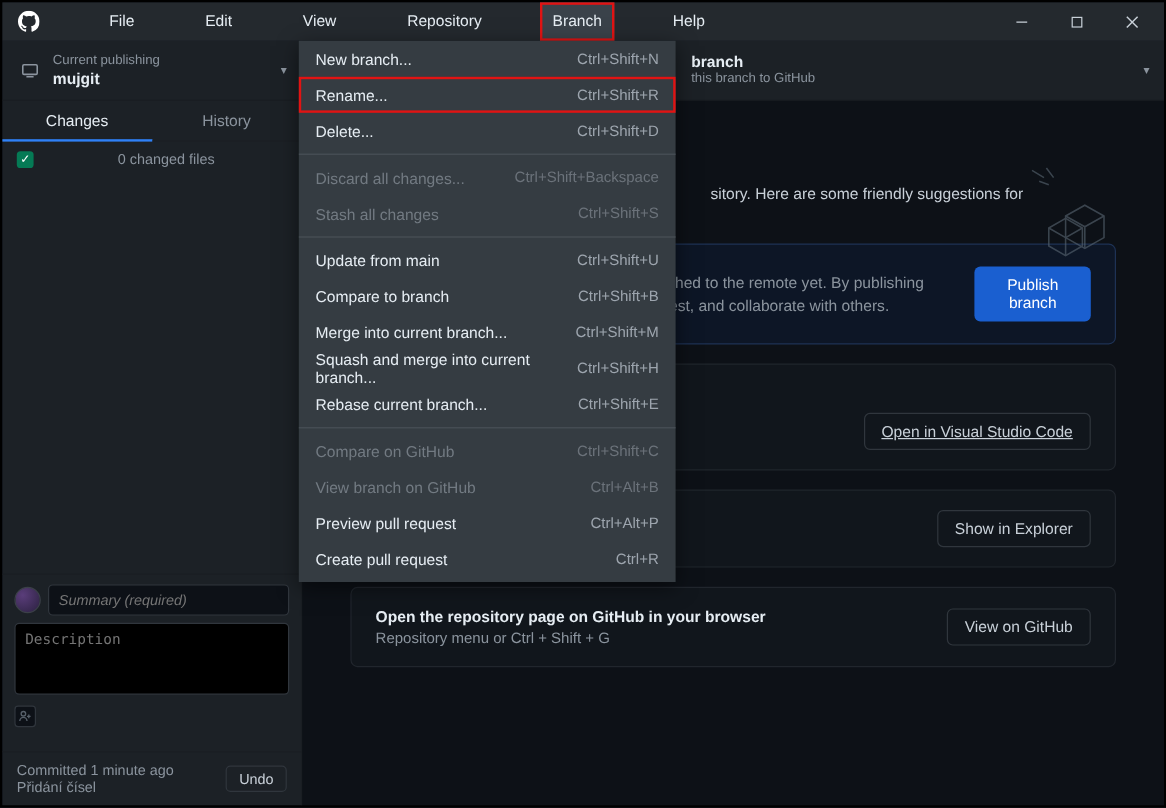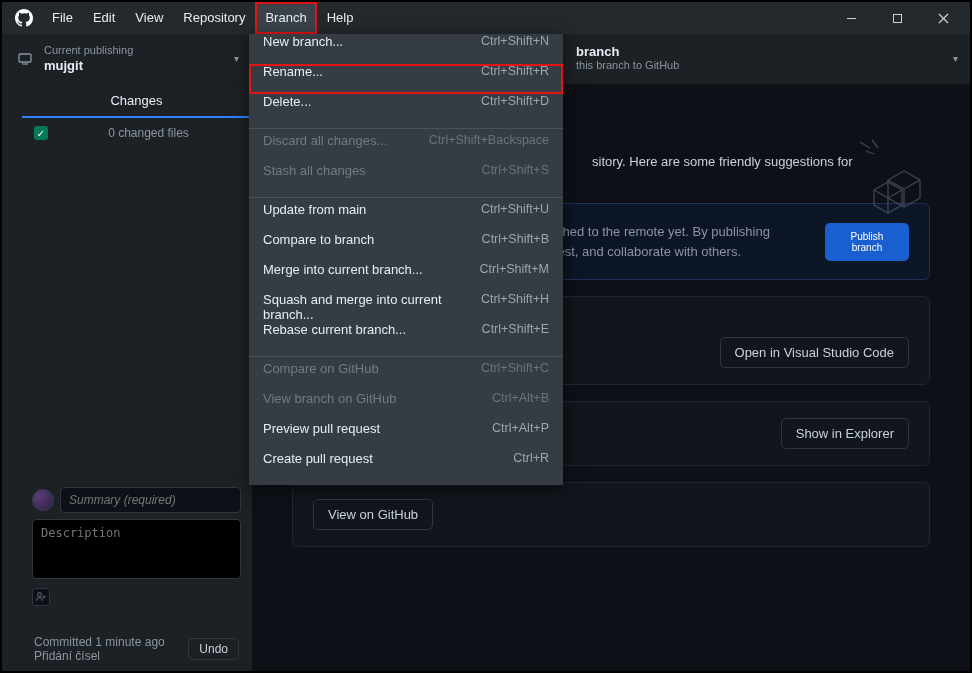--- a/index.html
+++ b/index.html
@@ -17,20 +17,21 @@
   
   .menubar {
     height: 32px;
     display: flex;
     align-items: center;
     padding: 0 4px;
     background: #24292e;
     color: #fff;
     position: relative;
     z-index: 10;
+    gap: 39px;
   }
   .menubar .logo {
     width: 24px; height: 24px;
     display: flex; align-items: center; justify-content: center;
     margin: 0 6px;
   }
   .menubar .menu-item {
     padding: 0 10px;
     height: 32px;
     line-height: 32px;
@@ -103,20 +104,21 @@
     top: 32px;
     left: 247px;
     width: 314px;
     background: #353c42;
     box-shadow: 0 4px 16px rgba(0,0,0,.5);
     z-index: 20;
     padding-bottom: 4px;
   }
   .dropdown .dd-item {
     display: flex;
+    align-items: center;
     justify-content: space-between;
     height: 30px;
     padding: 0 14px;
     font-size: 13px;
     color: #e6edf3;
   }
   .dropdown .dd-item.disabled {
     color: #727a82;
   }
   .dropdown .dd-item .shortcut { color: #9da5ae; font-size: 12.5px; }
@@ -131,21 +133,20 @@
   .body-wrap {
     display: flex;
     height: calc(100% - 32px - 50px);
   }
   .sidebar {
     width: 250px;
     border-right: 1px solid #1b1f23;
     display: flex;
     flex-direction: column;
     background: #1c2126;
-    padding-left: 20px;
   }
   .tabs {
     display: flex;
     height: 34px;
   }
   .tabs .tab {
     flex: 1;
     display: flex;
     align-items: center;
     justify-content: center;
@@ -288,34 +289,34 @@
     align-items: center;
     justify-content: space-between;
   }
   .panel .ptext { color: #8b949e; font-size: 13px; width: 60%; margin-left:230px; line-height:1.5;}
   .publish-btn {
     background: #1a5fd0;
     border: none;
     color: #fff;
     padding: 8px 16px;
     border-radius: 5px;
-    font-size: 10px;
+    font-size: 13px;
   }
 
   .card {
     border: 1px solid #21262d;
     border-radius: 6px;
     padding: 16px 20px;
     margin-top: 16px;
     display: flex;
     align-items: center;
     justify-content: space-between;
     background: #11161c;
   }
-  .card.first-card { padding-top: 40px; }
+  .card.first-card { padding-top: 40px; text-decoration: underline; }
   .card .cleft { flex:1; }
   .card .ctitle { font-weight: 600; color: #e6edf3; font-size: 13px; margin-bottom: 4px; }
   .card .csub { font-size: 12.5px; color: #8b949e; }
   .outline-btn {
     border: 1px solid #30363d;
     background: transparent;
     color: #c9d1d9;
     padding: 7px 14px;
     border-radius: 5px;
     font-size: 13px;
@@ -382,20 +383,21 @@
     </div>
     <span class="chev">▾</span>
   </div>
 </div>
 
 <div class="body-wrap">
 
   <div class="sidebar">
     <div class="tabs">
       <div class="tab active">Changes</div>
+      <div class="tab">History</div>
     </div>
     <div class="file-header">
       <span class="chk">✓</span>
       <span style="margin:0 auto;">0 changed files</span>
     </div>
     <div class="spacer"></div>
     <div class="commit-box">
       <div class="summary-row">
         <div class="avatar"></div>
         <input class="summary" placeholder="Summary (required)" style="">
@@ -450,20 +452,24 @@
       <div class="card">
         <div class="cleft">
           <div class="csub">
             <span>Repository menu or  Ctrl + Shift +  F</span>
           </div>
         </div>
         <button class="outline-btn">Show in Explorer</button>
       </div>
 
       <div class="card">
+        <div class="cleft">
+          <div class="ctitle">Open the repository page on GitHub in your browser</div>
+          <div class="csub">Repository menu or  Ctrl + Shift +  G</div>
+        </div>
         <button class="outline-btn">View on GitHub</button>
       </div>
 
     </div>
   </div>
 </div>
 
 <div class="dropdown" id="dropdown">
       <div class="dd-item">
         <span>New branch...</span>

